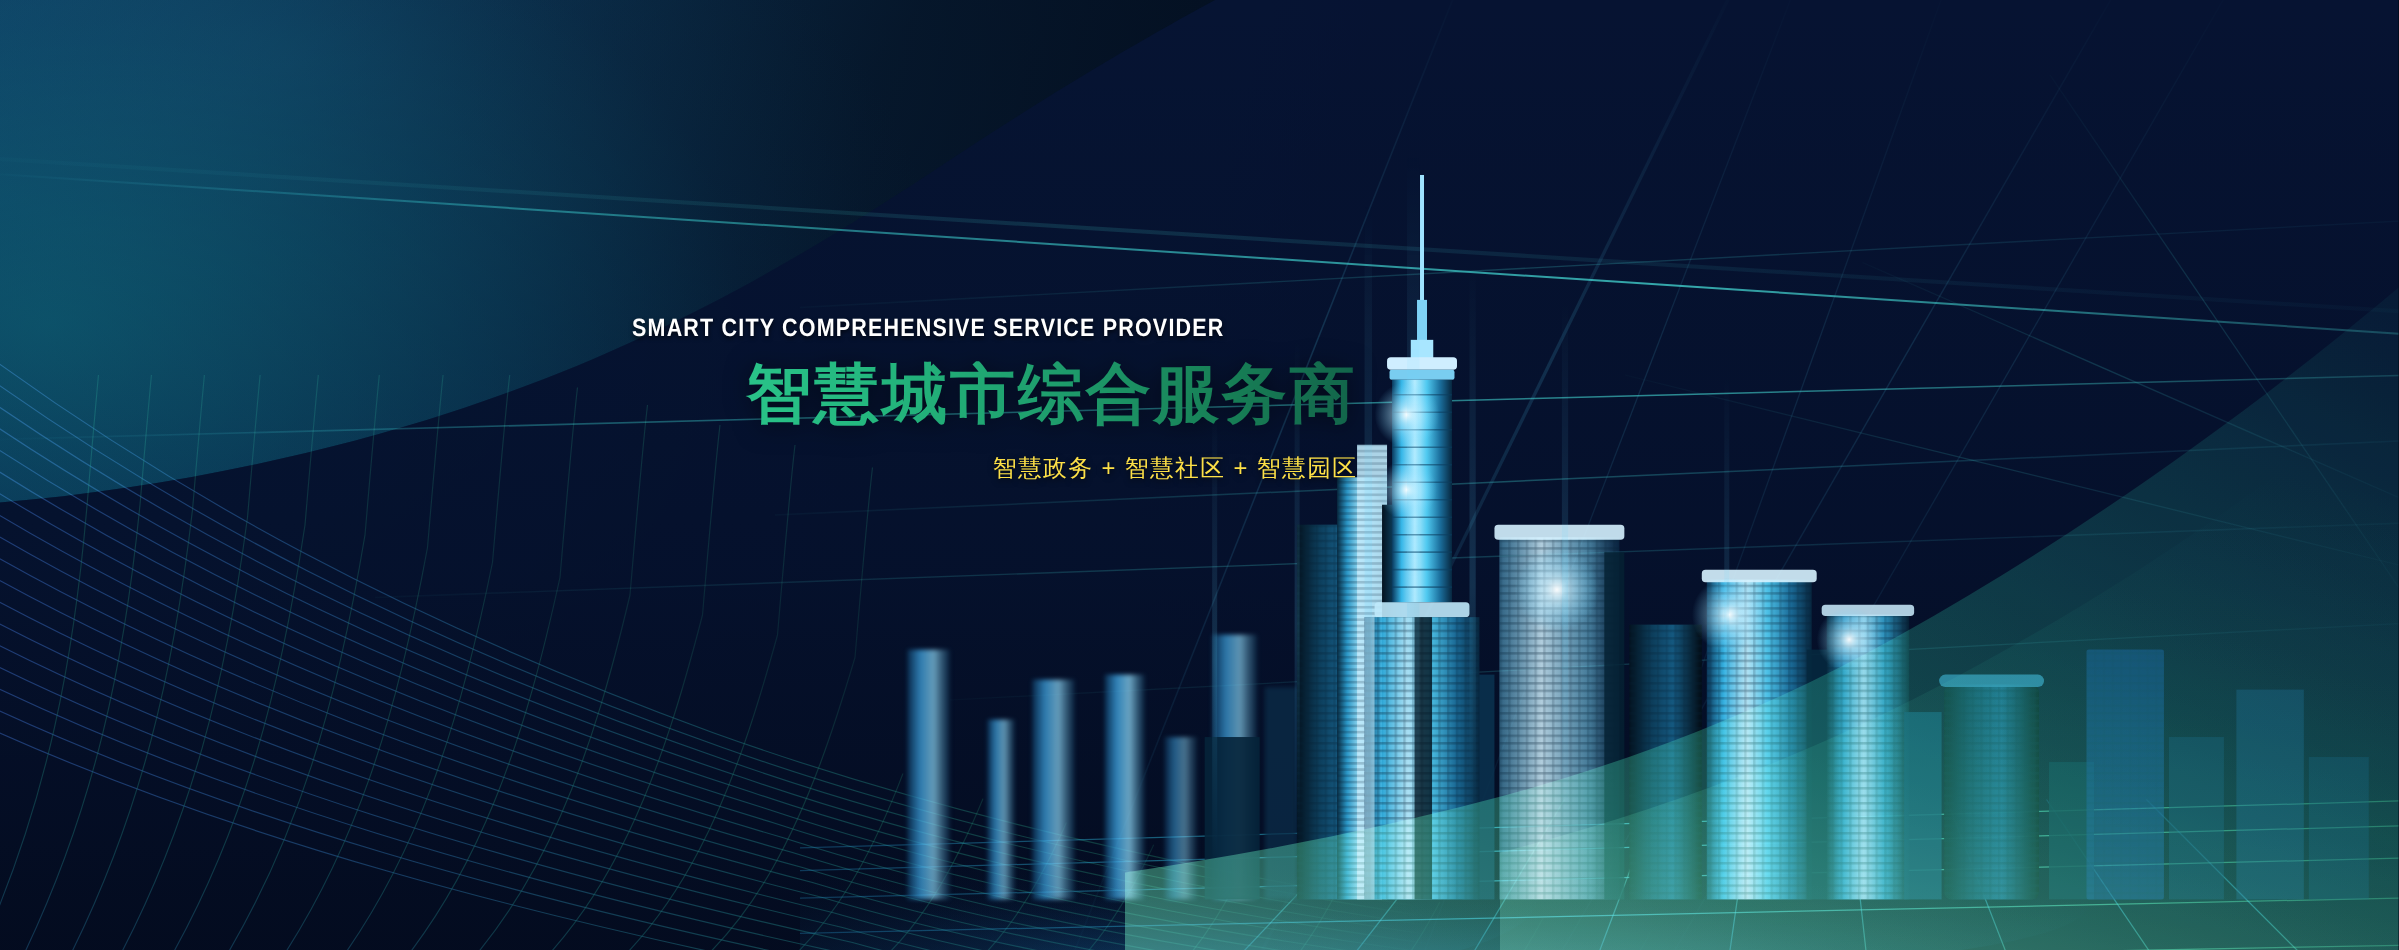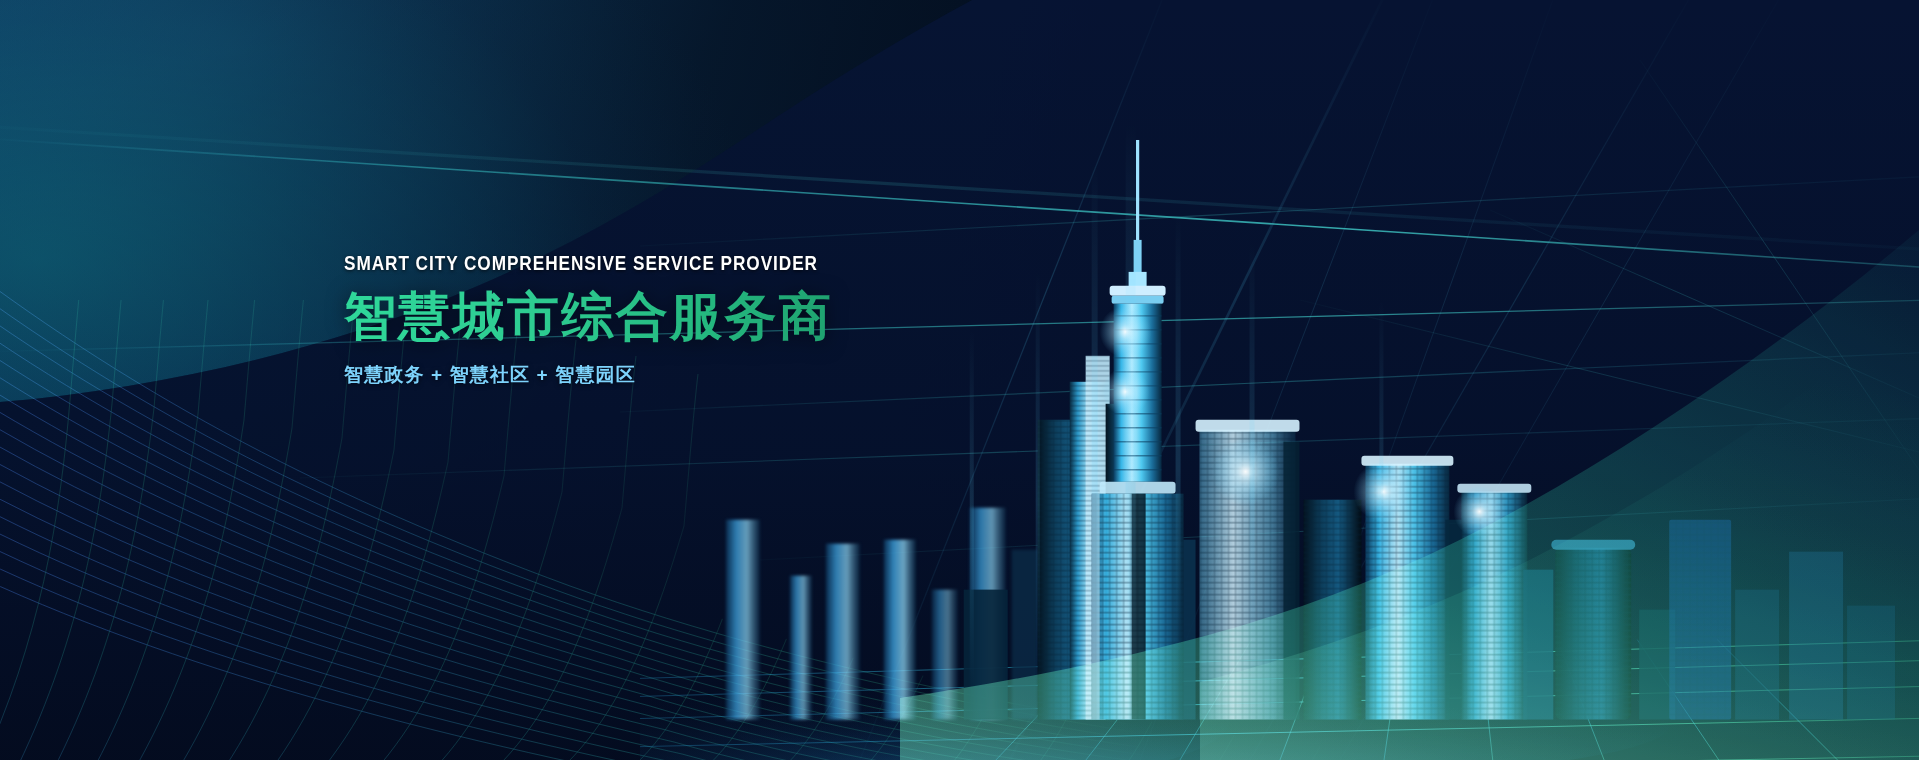--- a/index.html
+++ b/index.html
@@ -40,39 +40,39 @@
   #beams{mix-blend-mode:screen;opacity:.9;}
 
   
   #city{left:640px;right:0;top:120px;bottom:0;position:absolute;}
 
   
   #greensweep{mix-blend-mode:screen;opacity:.92;}
 
   
   #copy{
-    position:absolute;left:344px;top:253px;width:760px;
+    position:absolute;left:326px;top:253px;width:760px;text-align:right;
   }
   #eyebrow{
     font-size:20px;font-weight:700;letter-spacing:.055em;color:#ffffff;
     white-space:nowrap;line-height:1;
     transform:scaleX(.86);transform-origin:left center;
     text-shadow:0 1px 4px rgba(0,0,0,.75);
     margin:0 0 16px 0;
   }
   #headline{
     font-size:52px;font-weight:700;line-height:1.06;letter-spacing:.045em;
     white-space:nowrap;margin:0;
     background:linear-gradient(90deg,#2fd89a 0%,#2ecd92 24%,#24b87f 48%,#1d9a6a 70%,#177f56 86%,#12644a 100%);
     -webkit-background-clip:text;background-clip:text;
     color:transparent;-webkit-text-fill-color:transparent;
     filter:drop-shadow(0 2px 10px rgba(0,0,0,.55));
   }
   #subline{
-    margin:18px 0 0 0;font-size:19px;font-weight:700;color:#7dd3fc;
+    margin:18px 0 0 0;font-size:19px;font-weight:400;color:#fde047;
     letter-spacing:.06em;white-space:nowrap;
     text-shadow:0 1px 5px rgba(0,0,0,.7);
   }
 </style>
 </head>
 <body>
 
 <div id="banner">
 
   <div class="layer" id="sky"></div>

